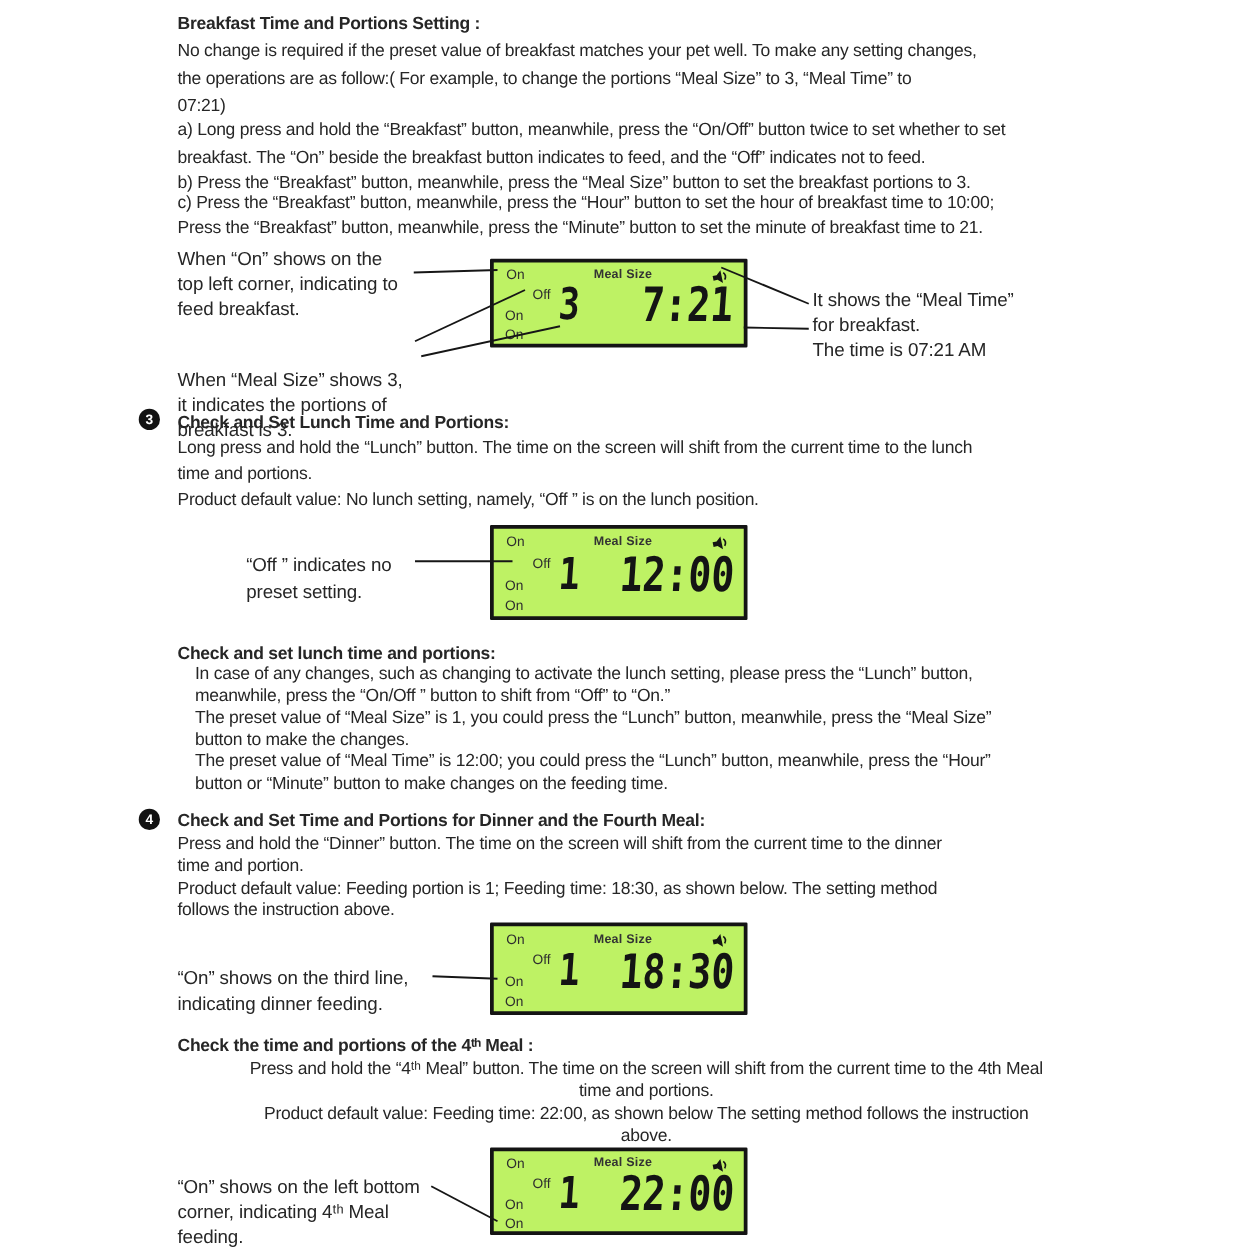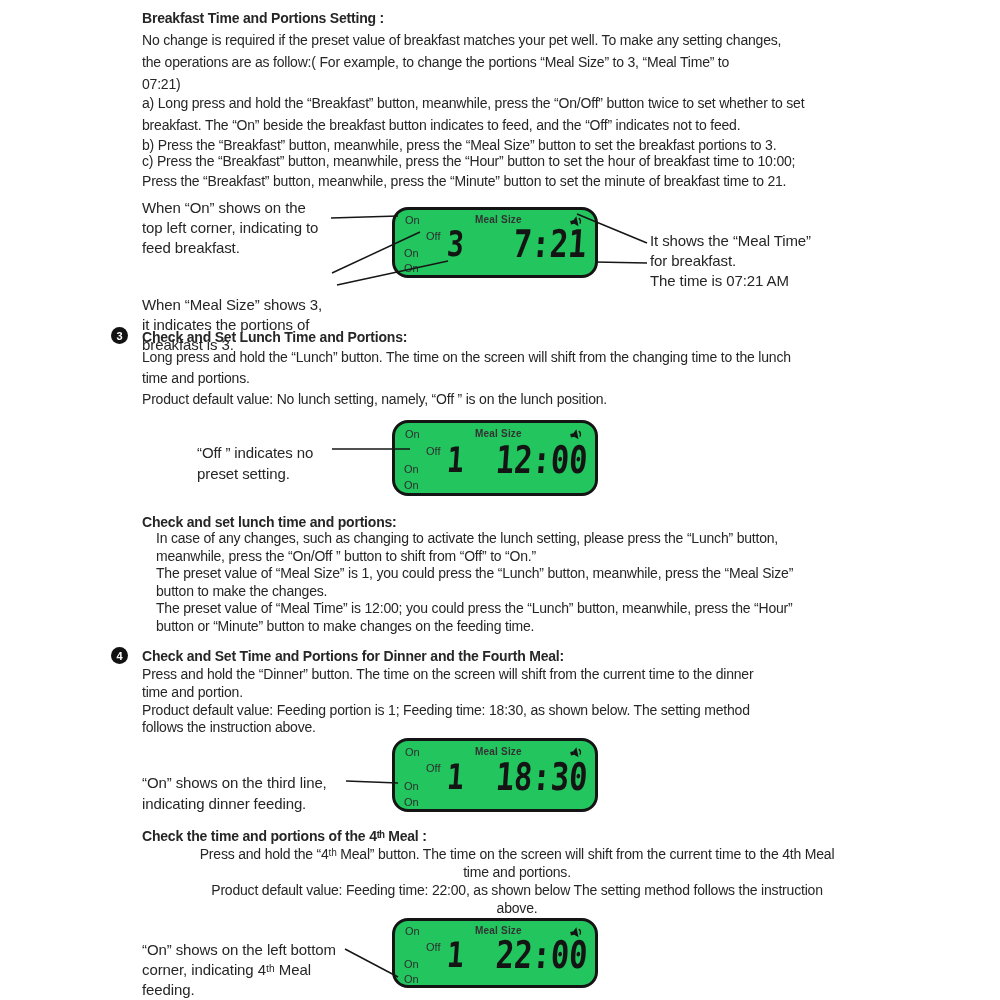--- a/index.html
+++ b/index.html
@@ -4,21 +4,21 @@
 <style>
   html,body{margin:0;padding:0;background:#ffffff;}
   body{width:1000px;height:1000px;font-family:"Liberation Sans",sans-serif;color:#262626;}
   .page{position:relative;width:1000px;height:1000px;background:#fff;overflow:hidden;}
   .txt{position:absolute;white-space:pre-line;font-size:14px;letter-spacing:-0.2px;line-height:21px;}
   .bold{font-weight:bold;}
   .note{font-size:15px;line-height:20px;letter-spacing:-0.1px;}
   .bullet{position:absolute;width:17px;height:17px;border-radius:50%;background:#121212;color:#fff;
           font-size:11px;font-weight:bold;display:flex;align-items:center;justify-content:center;}
   .figure{position:absolute;}
-  .lcd{position:absolute;box-sizing:border-box;width:206px;border:3px solid #141414;border-radius:16px;background:#22c55e;}
+  .lcd{position:absolute;box-sizing:border-box;width:206px;border:3px solid #141414;border-radius:1px;background:#bef264;}
   .lcd .lbl{position:absolute;font-size:11px;letter-spacing:0;color:#2e2e2e;line-height:11px;}
   .lcd .mslbl{position:absolute;font-size:10px;letter-spacing:0.2px;color:#333;line-height:10px;font-weight:bold;}
   .digit{position:absolute;font-family:"DejaVu Sans Mono",monospace;font-weight:bold;color:#141414;}
   .portion{left:52px;top:14px;font-size:35px;transform:scaleX(0.8) skewX(-5deg);transform-origin:left center;}
   .time{right:8px;top:12px;font-size:38px;transform:scaleX(0.8) skewX(-5deg);transform-origin:right center;}
   svg.leaders{position:absolute;left:0;top:0;pointer-events:none;}
   svg.leaders line{stroke:#161616;stroke-width:1.5;}
   .spk{position:absolute;right:11px;top:4px;transform:rotate(-12deg);}
 </style>
 </head>
@@ -65,21 +65,21 @@
       <line x1="201" y1="22" x2="268" y2="20"></line>
       <line x1="202" y1="77" x2="290" y2="36"></line>
       <line x1="207" y1="89" x2="318" y2="65"></line>
       <line x1="447" y1="18" x2="517" y2="47"></line>
       <line x1="465" y1="66" x2="517" y2="67"></line>
     </svg>
   </div>
 
   <div class="bullet" style="left:111px;top:327px;">3</div>
   <div class="txt bold" style="left:142px;top:327px;">Check and Set Lunch Time and Portions:</div>
-  <div class="txt" style="left:142px;top:347px;width:745px;">Long press and hold the “Lunch” button. The time on the screen will shift from the changing time to the lunch
+  <div class="txt" style="left:142px;top:347px;width:745px;">Long press and hold the “Lunch” button. The time on the screen will shift from the current time to the lunch
 time and portions.
 Product default value: No lunch setting, namely, “Off ” is on the lunch position.</div>
 
   <div class="figure" style="left:142px;top:418px;width:530px;height:92px;">
     <div class="txt note" style="left:55px;top:24px;line-height:21px;">“Off ” indicates no
 preset setting.</div>
     <div class="lcd" style="left:250px;top:2px;height:76px;">
       <span class="lbl" style="left:10px;top:6px;">On</span>
       <span class="lbl" style="left:31px;top:23px;">Off</span>
       <span class="lbl" style="left:9px;top:41px;">On</span>

